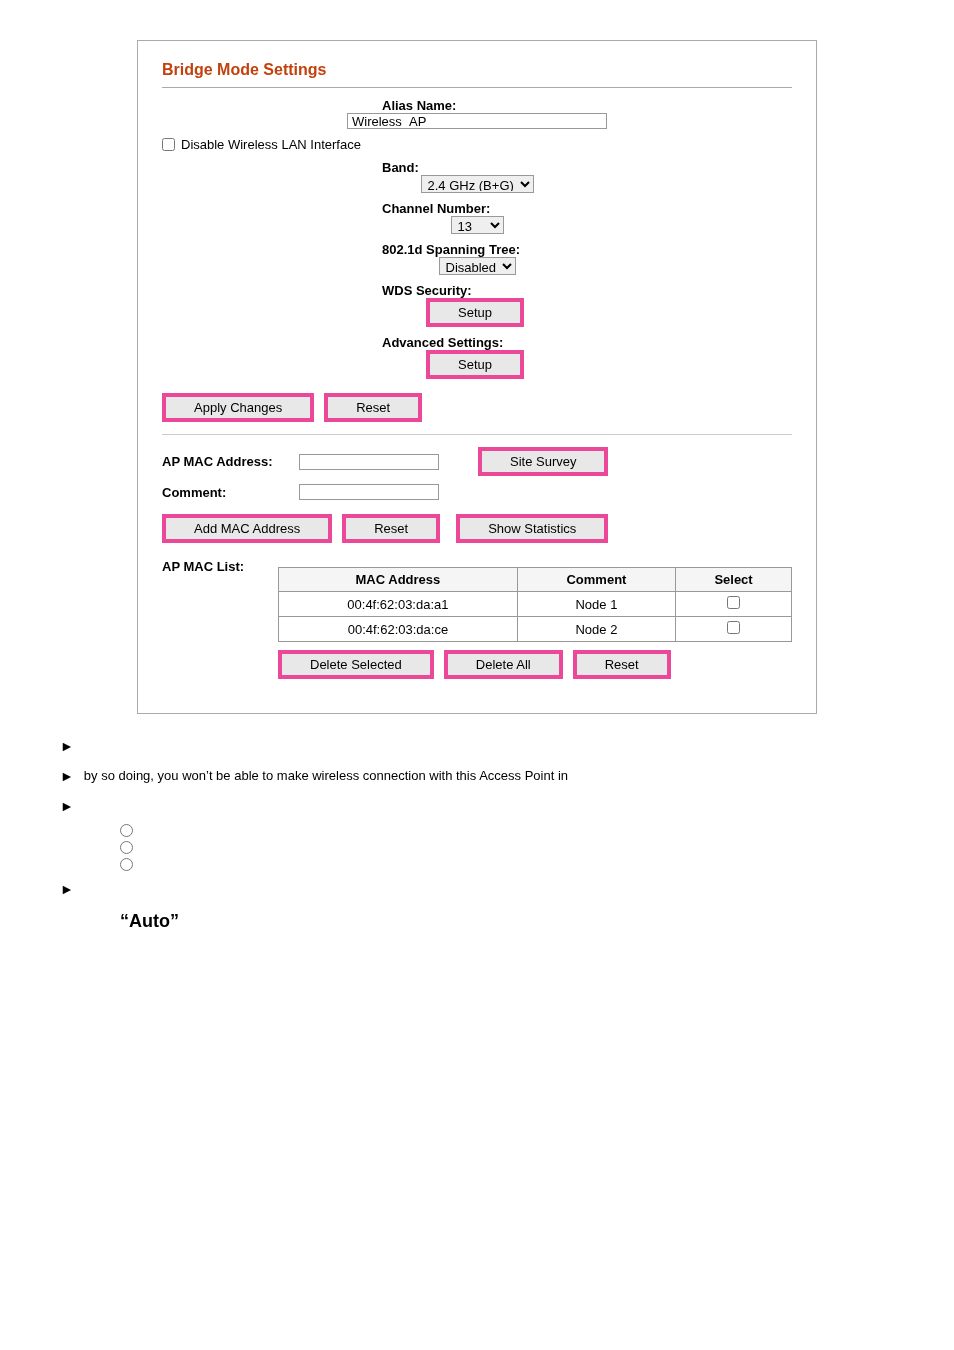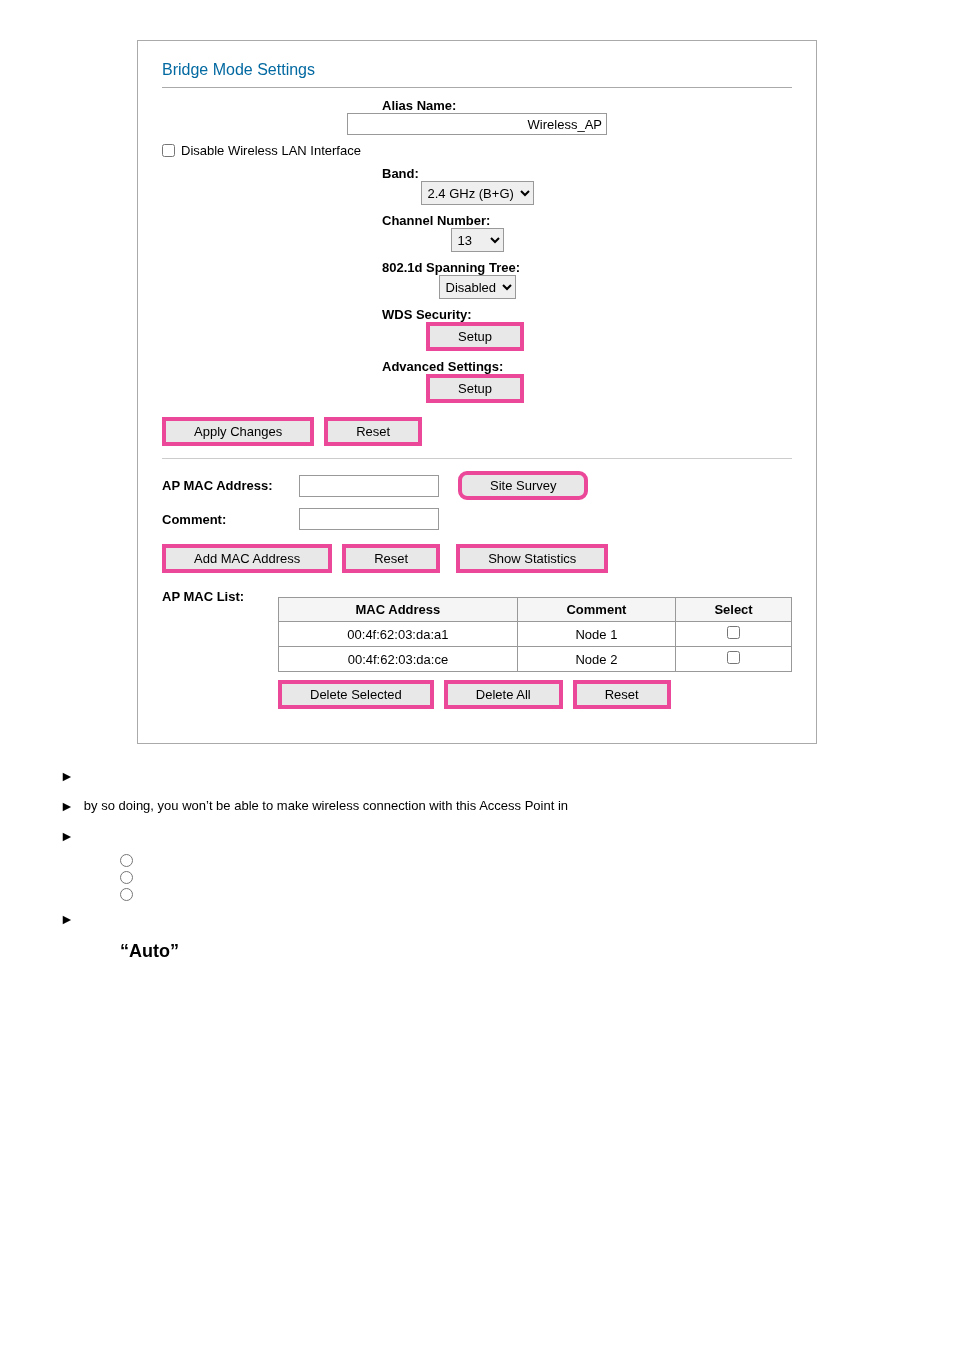--- a/index.html
+++ b/index.html
@@ -16,23 +16,23 @@
       border: 1px solid #aaa;
       padding: 20px 24px 24px 24px;
       margin-bottom: 24px;
       background: #fff;
       width: 680px;
       margin-left: auto;
       margin-right: auto;
     }
 
     .panel-title {
-      color: #0369a1;
+      color: #c2410c;
       font-size: 16px;
-      font-weight: normal;
+      font-weight: bold;
       padding-bottom: 8px;
       border-bottom: 1px solid #aaa;
     }
 
     .form-section {
       margin-top: 10px;
     }
 
     .form-row {
       display: flex;
@@ -48,29 +48,28 @@
     }
 
     .form-control {
       font-size: 13px;
     }
 
     input[type="text"] {
       border: 1px solid #999;
       padding: 2px 4px;
       font-size: 13px;
-      height: 22px;
-      text-align: right;
+      height: 16px;
     }
 
     select {
       border: 1px solid #999;
       padding: 1px 2px;
       font-size: 13px;
-      height: 24px;
+      height: 18px;
     }
 
     button {
       border: 4px solid #ec4899;
       background: #e8e8e8;
       padding: 3px 28px;
       font-size: 13px;
       cursor: pointer;
       margin-right: 4px;
     }
@@ -240,21 +239,21 @@
       <button>Apply Changes</button>
       <button>Reset</button>
     </div>
 
     <hr class="separator">
 
     <div class="mac-section">
       <div class="mac-row">
         <span class="mac-label">AP MAC Address:</span>
         <input type="text" class="mac-address-input" value="" style="">
-        <button style="margin-left: 12px; border-radius: 9px;">Site Survey</button>
+        <button style="margin-left: 32px;">Site Survey</button>
       </div>
 
       <div class="mac-row">
         <span class="mac-label">Comment:</span>
         <input type="text" class="comment-input" value="" style="">
       </div>
 
       <div class="button-row">
         <button>Add MAC Address</button>
         <button>Reset</button>

